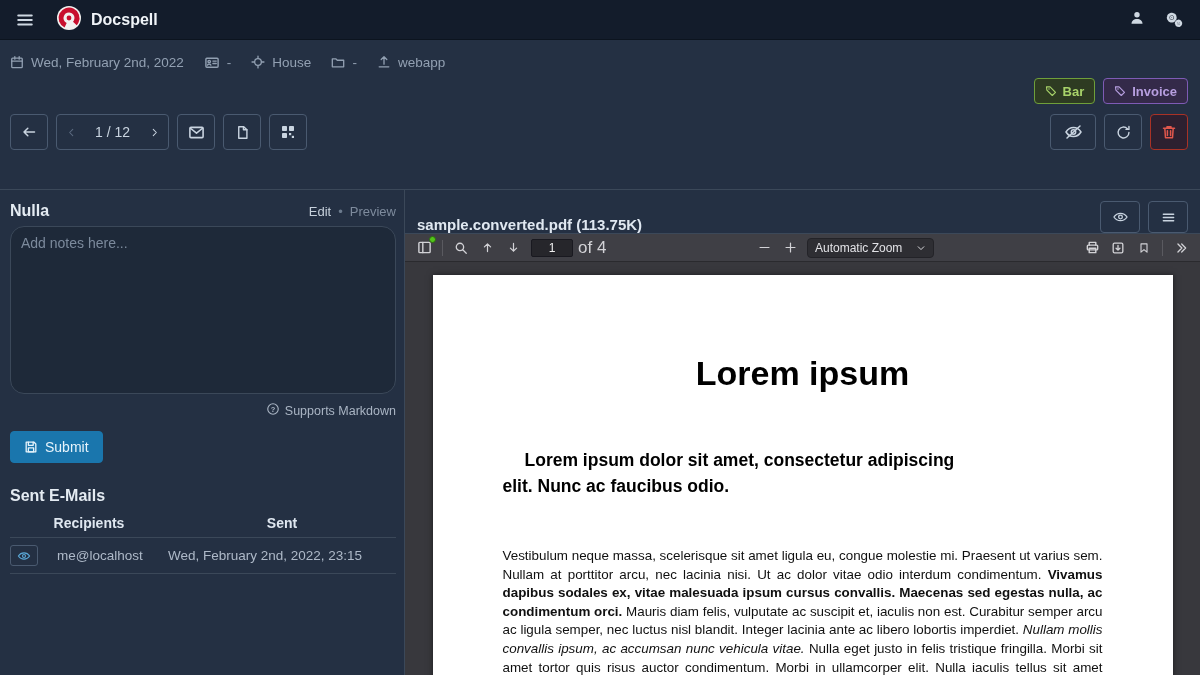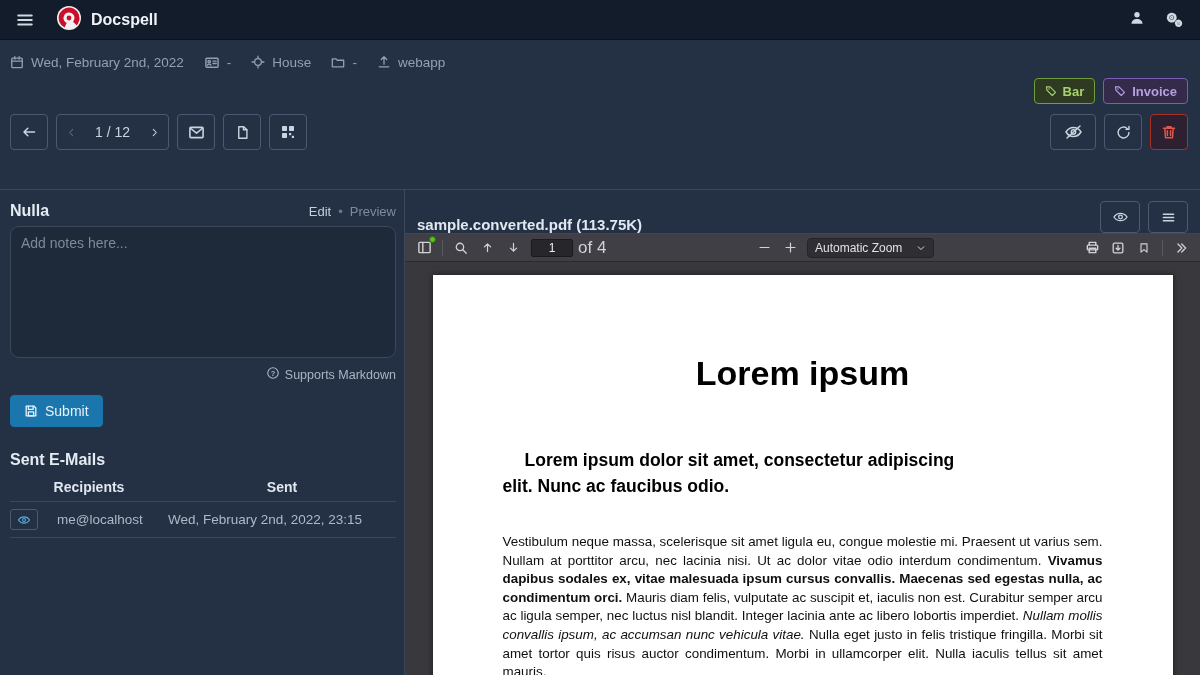--- a/index.html
+++ b/index.html
@@ -59,22 +59,22 @@
 
   
   .main{flex:1;display:flex;min-height:0}
   .notes-panel{width:404px;flex:none;padding:12px 8px 0 10px}
   .notes-head{display:flex;align-items:baseline}
   .panel-title{font-size:16px;font-weight:bold;color:#e4ebf2}
   .notes-links{margin-left:auto;display:flex;align-items:baseline;gap:7px;font-size:13px}
   .link-edit{color:#c6d0db;cursor:pointer}
   .dot-sep{color:#6b7a8d}
   .link-preview{color:#7e8b9d;cursor:pointer}
-  .notes-area{width:100%;height:132px;margin-top:6px;background:var(--input-bg);
-    border:1px solid var(--border);border-radius:9px;resize:none;padding:8px 10px;
+  .notes-area{width:100%;height:168px;margin-top:6px;background:var(--input-bg);
+    border:1px solid var(--border);border-radius:14px;resize:none;padding:8px 10px;
     font-family:"Liberation Sans",sans-serif;font-size:14px;color:var(--text)}
   .notes-area::placeholder{color:#7c8a9c}
   .md-hint{margin-top:4px;display:flex;justify-content:flex-end;align-items:center;gap:5px;
     font-size:12.5px;color:#aab5c4;text-decoration:none}
   .submit-btn{margin-top:12px;display:inline-flex;align-items:center;gap:7px;background:var(--blue);
     border:1px solid var(--blue);border-radius:4px;color:#e6f3fb;font-size:14px;padding:7px 13px;cursor:pointer;
     font-family:"Liberation Sans",sans-serif}
   .mails-title{margin-top:24px;font-size:16px;font-weight:bold;color:#e4ebf2}
   .mail-table{width:100%;margin-top:4px;border-collapse:collapse;font-size:13.5px}
   .mail-table th{font-weight:bold;color:#dfe7f0;text-align:center;padding:6px 0;
@@ -105,21 +105,21 @@
   .of-label{font-size:17px;color:#d2d2d6;white-space:nowrap}
   .flex-sp{flex:1}
   .zoom-select{display:inline-flex;align-items:center;gap:14px;height:20px;background:#2e2e33;
     border:1px solid #232328;border-radius:4px;padding:0 7px;font-size:12px;color:#e2e2e6;cursor:pointer;
     margin-left:4px;white-space:nowrap}
 
   .pdf-viewport{flex:1;min-height:0;background:var(--pdfbg);overflow:hidden;display:flex;justify-content:center}
   .pdf-page{width:740px;flex:none;margin-top:13px;background:#ffffff;color:#111;
     padding:78px 70px 0;min-height:1000px;box-shadow:0 0 6px rgba(0,0,0,.5)}
   .doc-title{font-size:34px;line-height:40px;font-weight:bold;text-align:center;color:#000;margin-bottom:54px}
-  .doc-lead{font-size:17.5px;line-height:26px;font-weight:bold;margin-bottom:34px;color:#000}
+  .doc-lead{font-size:17.5px;line-height:26px;font-weight:bold;margin-bottom:48px;color:#000}
   .doc-lead .indent{padding-left:22px}
   .doc-body{font-size:13.4px;line-height:18.6px;text-align:justify;color:#101010}
   .doc-body .b{font-weight:bold}
   .doc-body .i{font-style:italic}
 </style>
 </head>
 <body>
 
 <div class="app">
 

